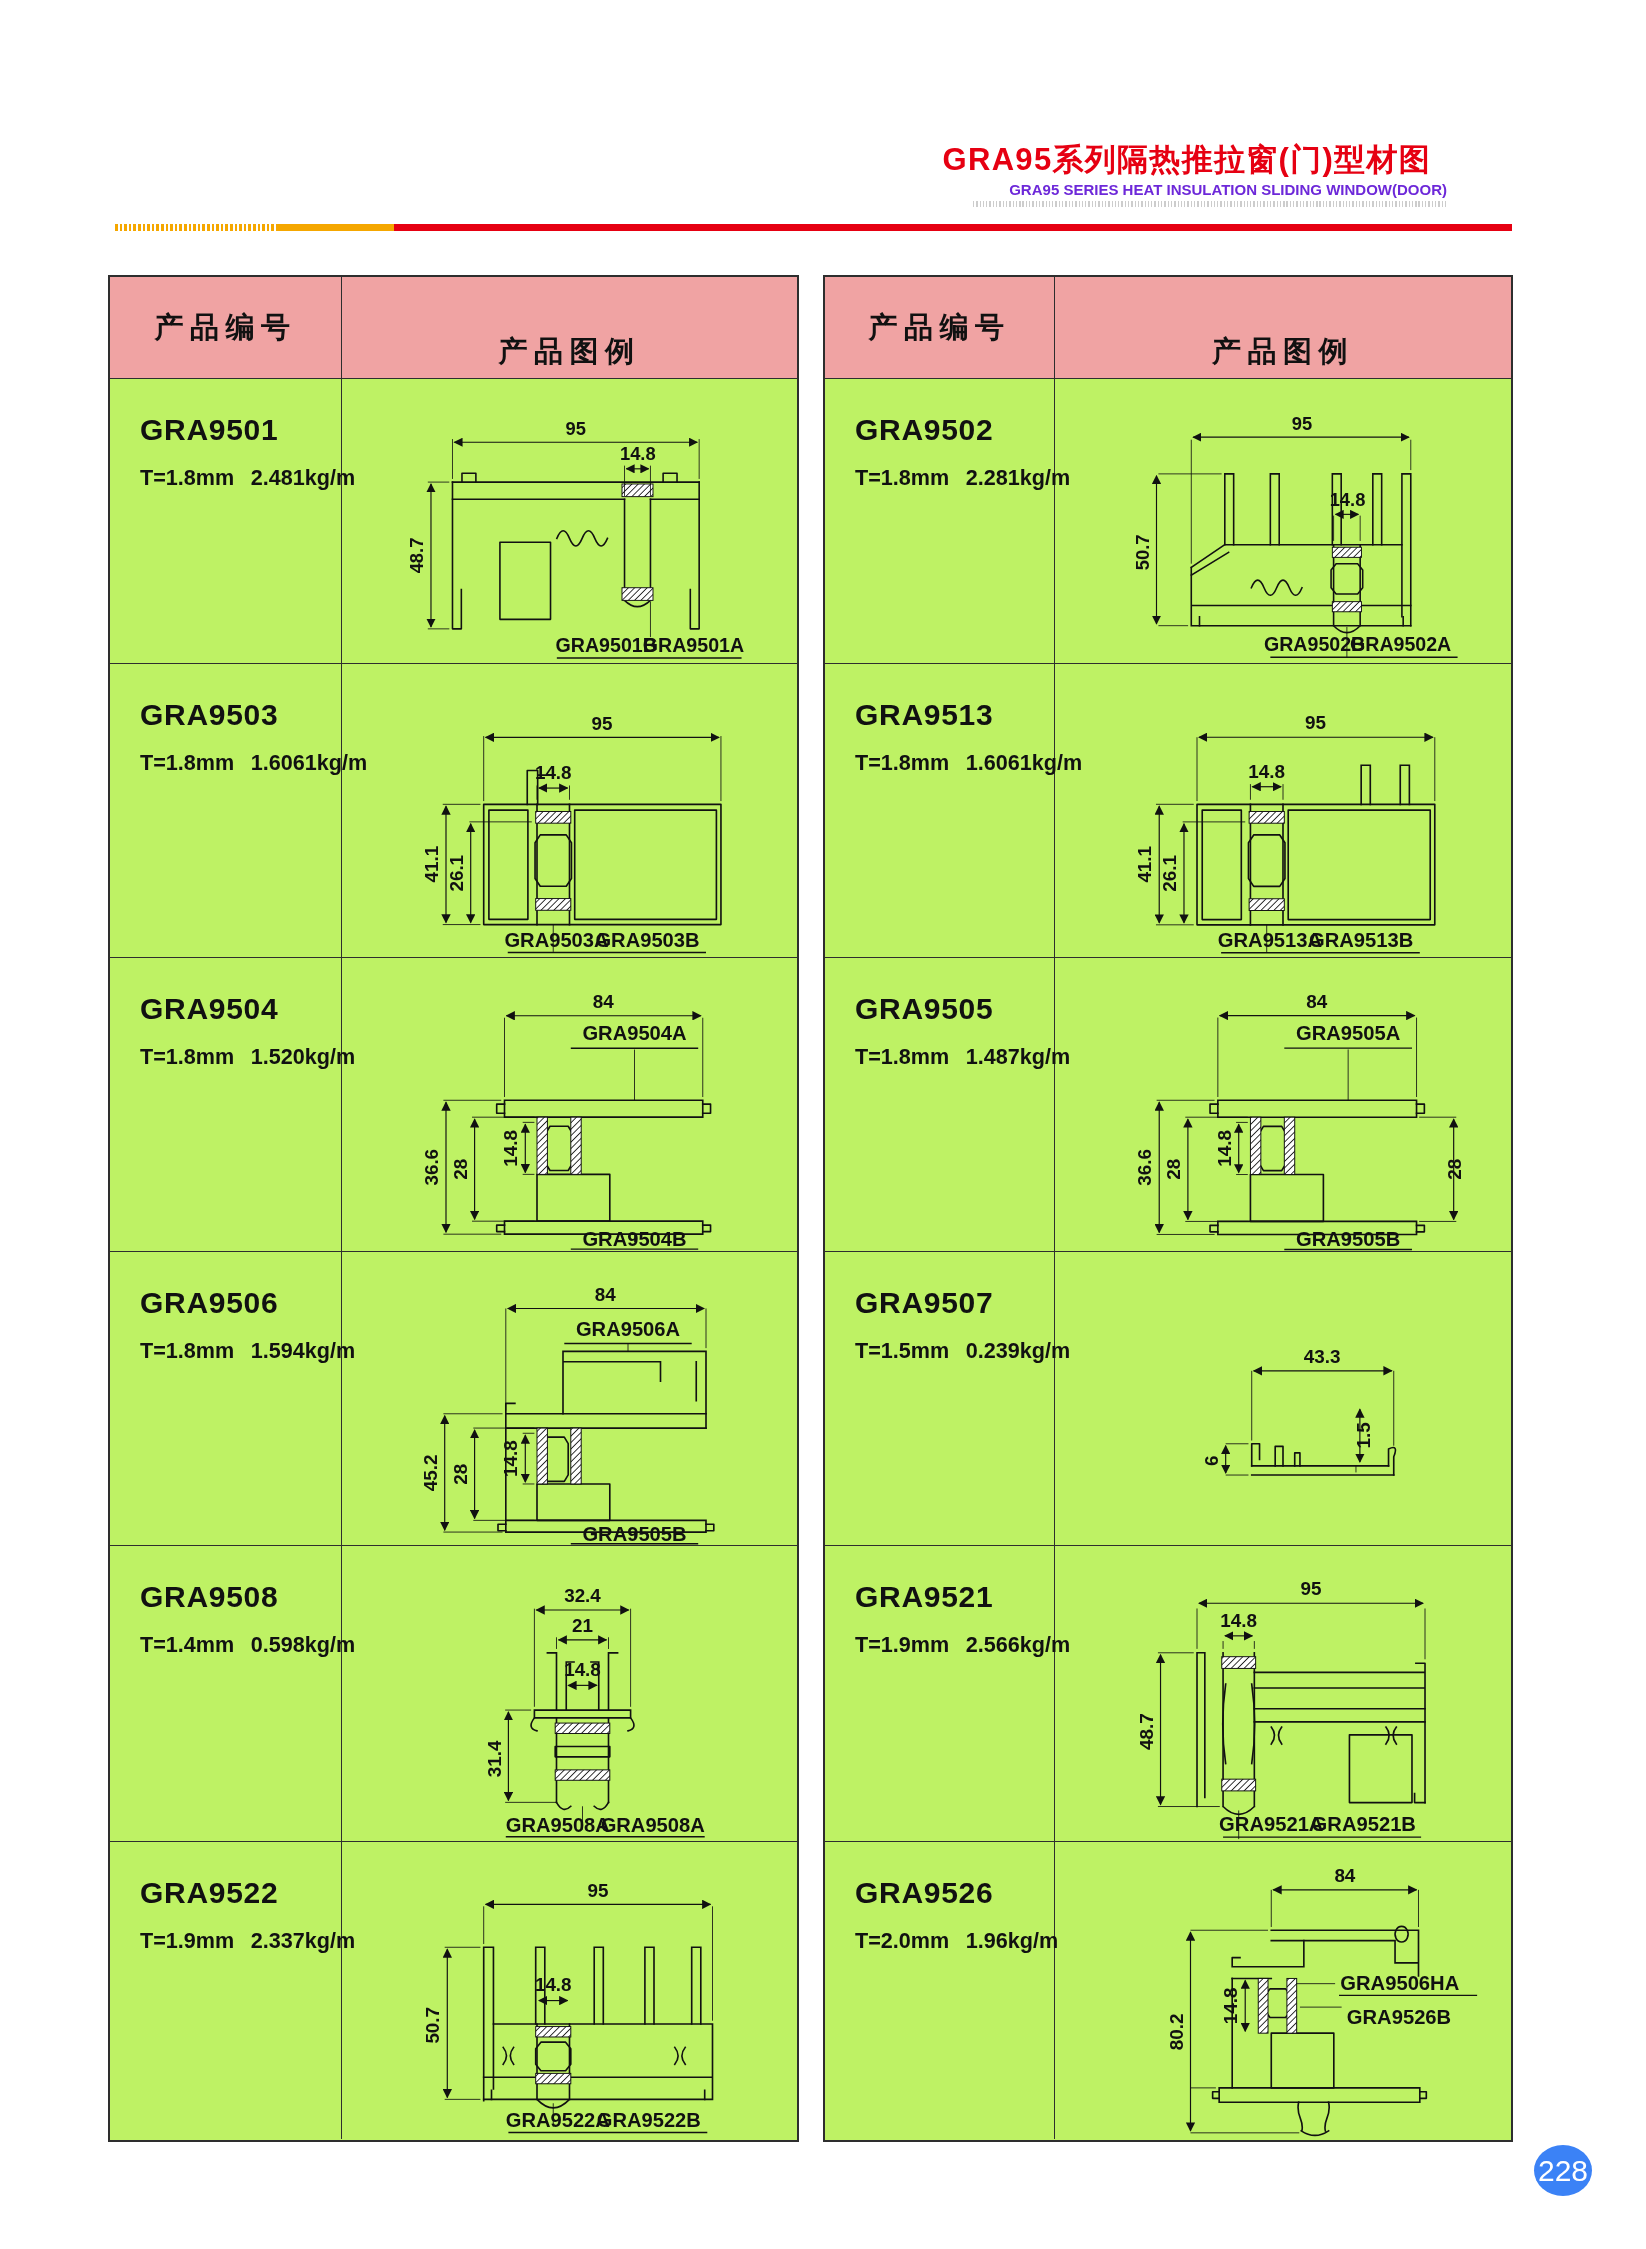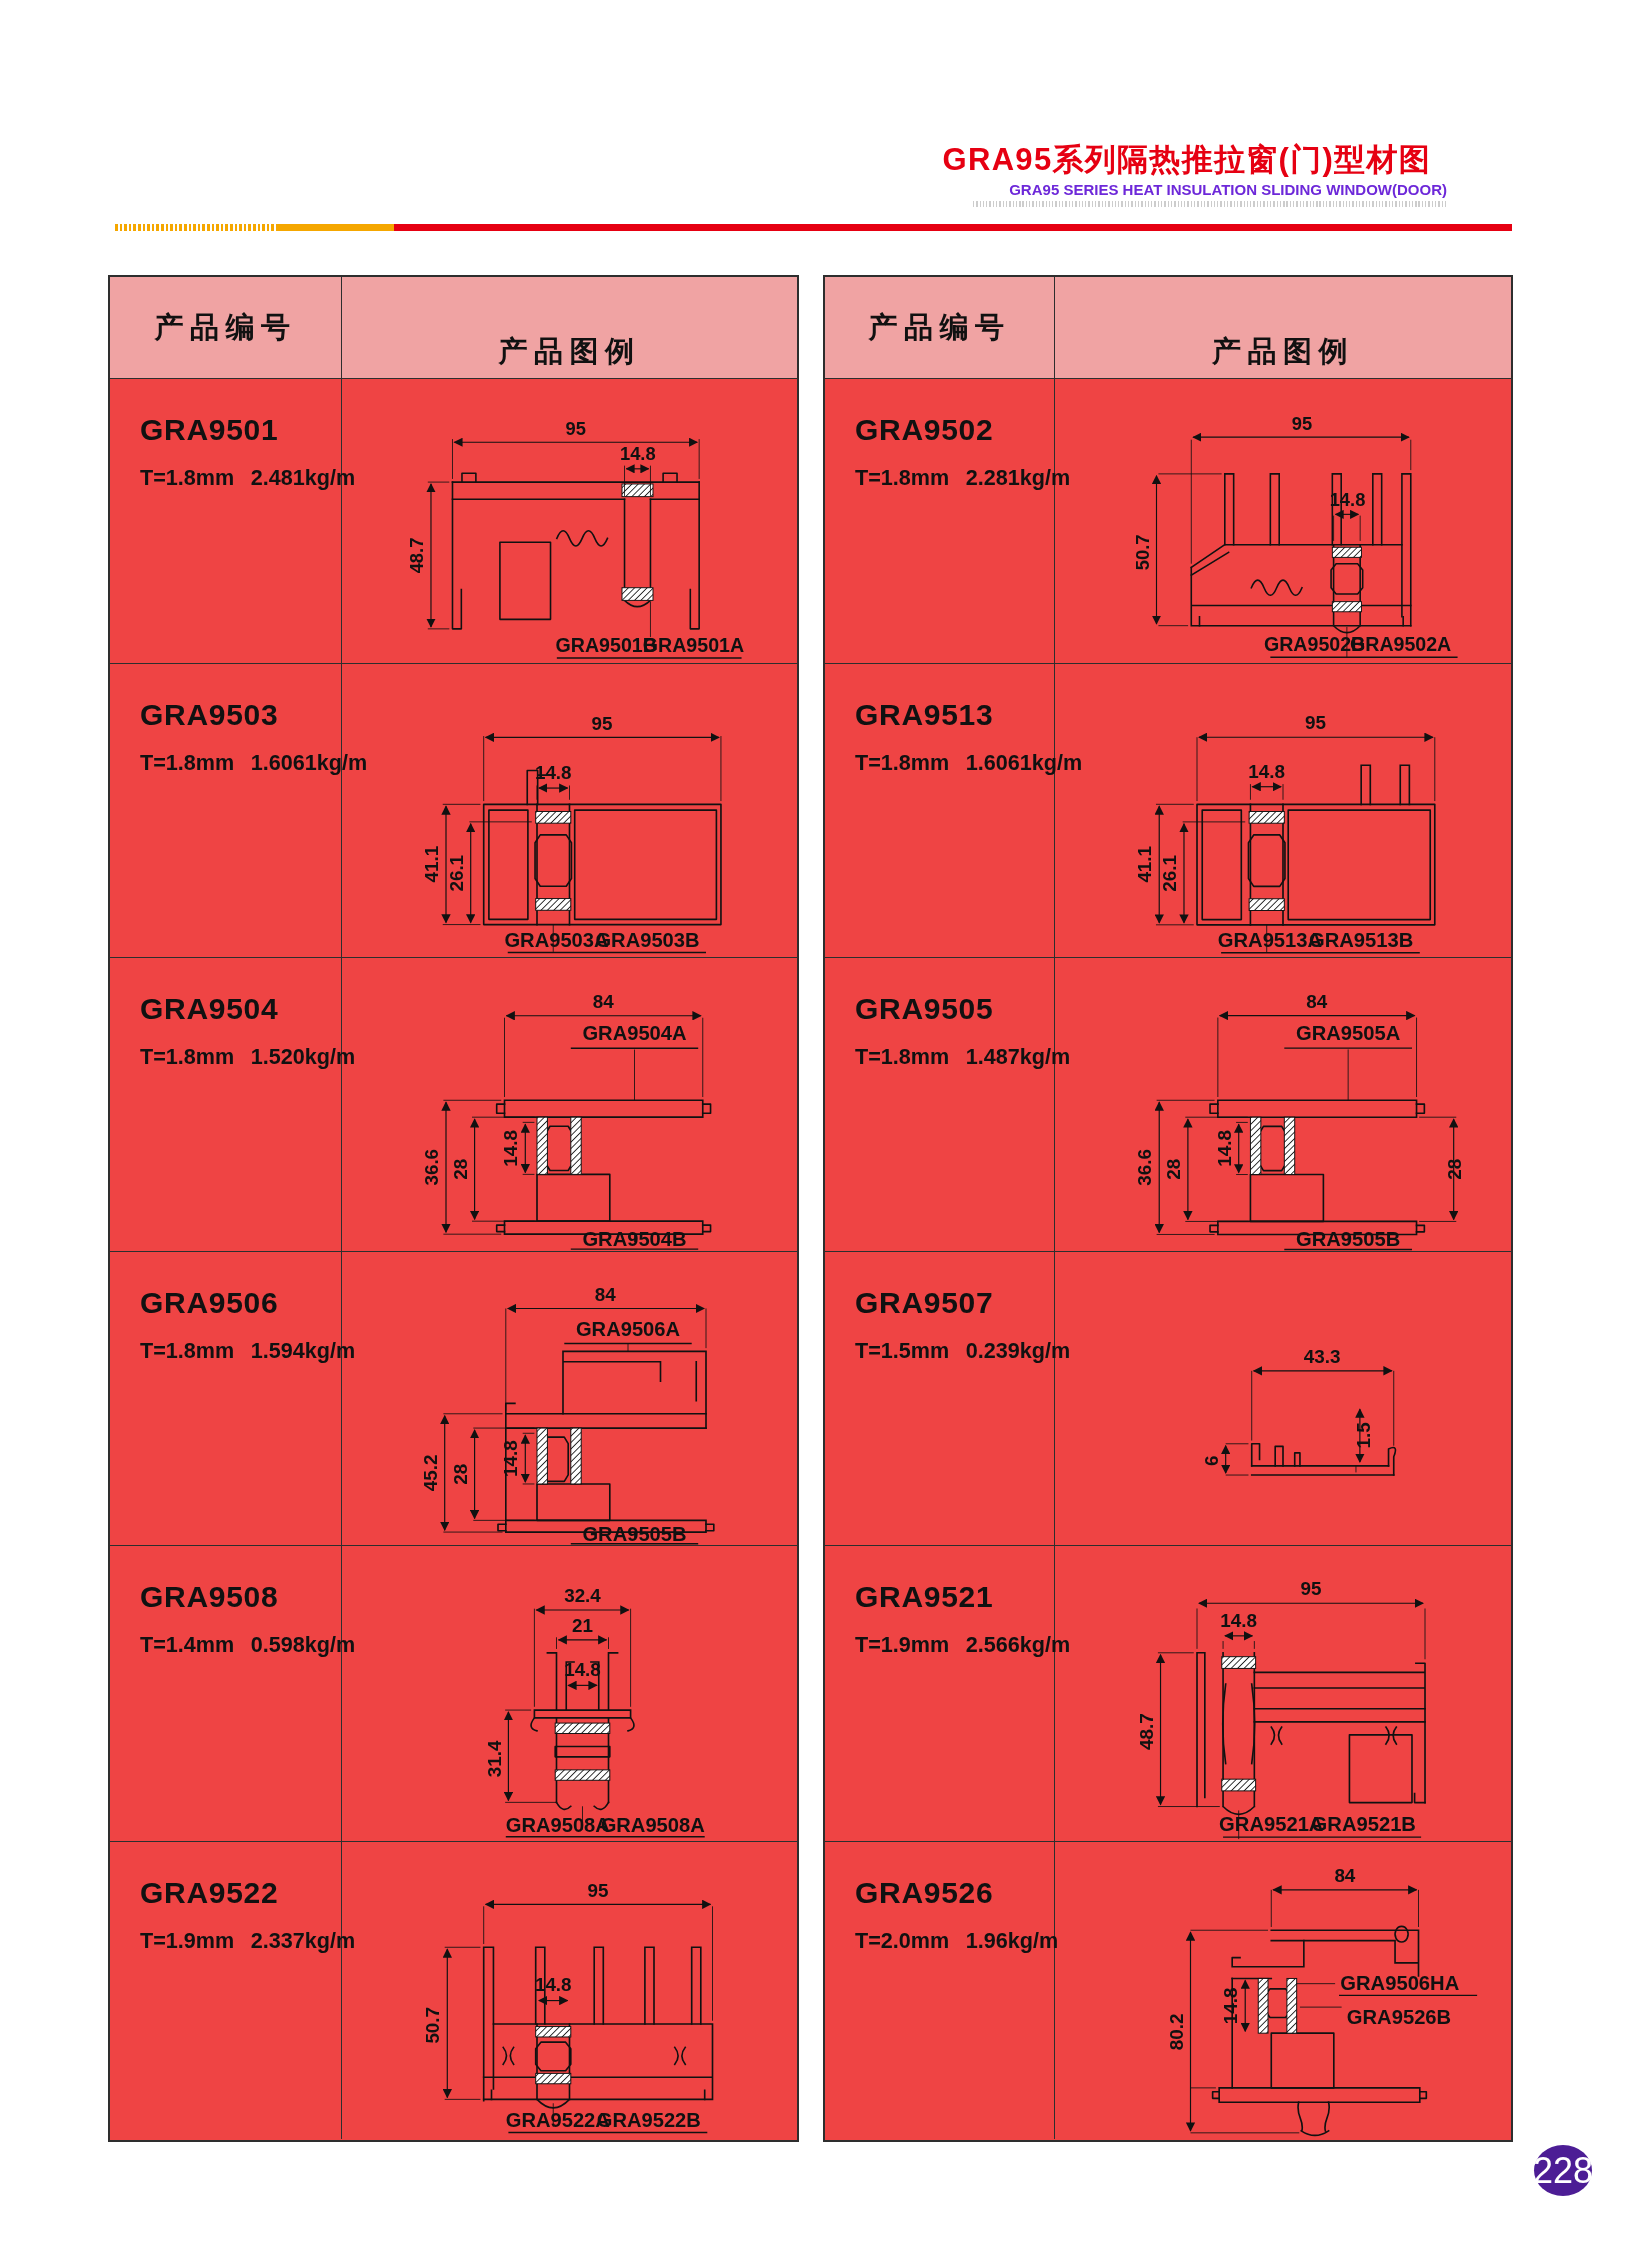--- a/index.html
+++ b/index.html
@@ -12,21 +12,21 @@
             color:#6d28d9;letter-spacing:0px;white-space:nowrap;}
   .gray-strip{position:absolute;top:201px;right:200px;width:474px;height:5.9px;opacity:.5;
             background:repeating-linear-gradient(90deg,#9a9a9a 0 1.3px,#ffffff 1.3px 3.3px);}
   .bar{position:absolute;top:224px;height:6.5px;}
   .bar-barcode{left:115px;width:162px;
             background:repeating-linear-gradient(90deg,#f5a700 0 2.6px,#ffffff 2.6px 4.6px);}
   .bar-orange{left:276px;width:118px;background:#f5a700;}
   .bar-red{left:394px;width:1118px;background:#e60012;}
   
   .ptable{position:absolute;top:275px;width:691px;height:1867px;box-sizing:border-box;
-          border:2px solid #2e2e2e;background:#ef4444;}
+          border:2px solid #2e2e2e;background:#bef264;}
   .ptable.left{left:108px;}
   .ptable.right{left:823px;width:690px;}
   .thead{height:101px;display:flex;background:#f0a3a3;box-sizing:border-box;}
   .th{display:flex;align-items:center;justify-content:center;font-size:29px;font-weight:bold;
       letter-spacing:6.5px;box-sizing:border-box;}
   .th.c1{width:232px;border-right:1.3px solid #2e2e2e;}
   .ptable.right .th.c1{width:230px;}
   .th.c2{flex:1;margin-top:48px;}
   .row{display:flex;border-top:1.3px solid #2e2e2e;box-sizing:border-box;position:relative;}
   .cell1{width:232px;border-right:1.3px solid #2e2e2e;box-sizing:border-box;padding:34px 4px 0 30px;}
@@ -39,21 +39,21 @@
   .p{fill:none;stroke:#111;stroke-width:2.5;stroke-linejoin:round;stroke-linecap:square;}
   .d{stroke:#111;stroke-width:1.8;}
   .e{fill:none;stroke:#111;stroke-width:1.3;}
   .h{fill:url(#hx);stroke:#111;stroke-width:1.5;}
   .dt{font-size:29px;font-weight:bold;text-anchor:middle;fill:#111;}
   .lt{font-size:31px;font-weight:bold;text-anchor:middle;fill:#111;}
   .ls{font-size:31px;font-weight:bold;text-anchor:start;fill:#111;}
   .ul{stroke:#111;stroke-width:2.2;}
   
   .badge{position:absolute;left:1534px;top:2145px;width:58px;height:51px;border-radius:50%;
-         background:#4c1d95;color:#ffffff;font-size:36px;display:flex;align-items:center;
+         background:#3b82f6;color:#ffffff;font-size:30px;display:flex;align-items:center;
          justify-content:center;font-weight:normal;}
 </style>
 </head>
 <body>
 
 <svg width="0" height="0" style="position:absolute">
   <defs>
     <marker id="ar" viewBox="0 0 10 10" refX="9" refY="5" markerWidth="8" markerHeight="8" orient="auto-start-reverse">
         <path d="M0,0L10,5L0,10z" fill="#111"></path>
       </marker>

